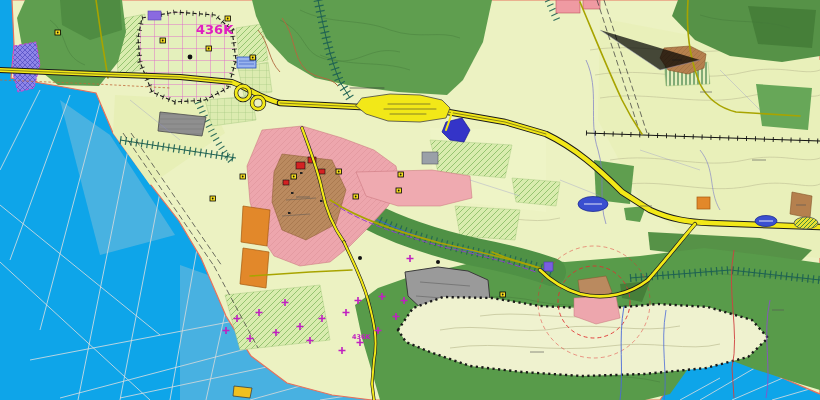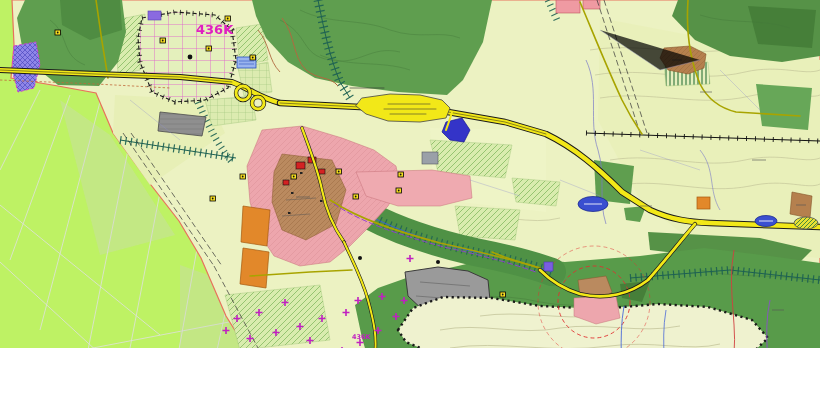--- a/index.html
+++ b/index.html
@@ -1,16 +1,16 @@
 <!DOCTYPE html>
 <html><head>
 <meta charset="utf-8">
 <style>
   html,body{margin:0;padding:0;background:#ffffff;}
-  .stage{position:relative;width:820px;height:348px;overflow:hidden;background:#bef264;
+  .stage{position:relative;width:820px;height:400px;overflow:hidden;background:#0ea5e9;
          font-family:"DejaVu Sans","Liberation Sans",sans-serif;}
   svg{position:absolute;left:0;top:0;display:block;}
   text{font-family:"DejaVu Sans","Liberation Sans",sans-serif;}
 </style>
 </head>
 <body>
 
 <div class="stage">
 <svg width="820" height="400" viewBox="0 0 820 400">
   <defs>

